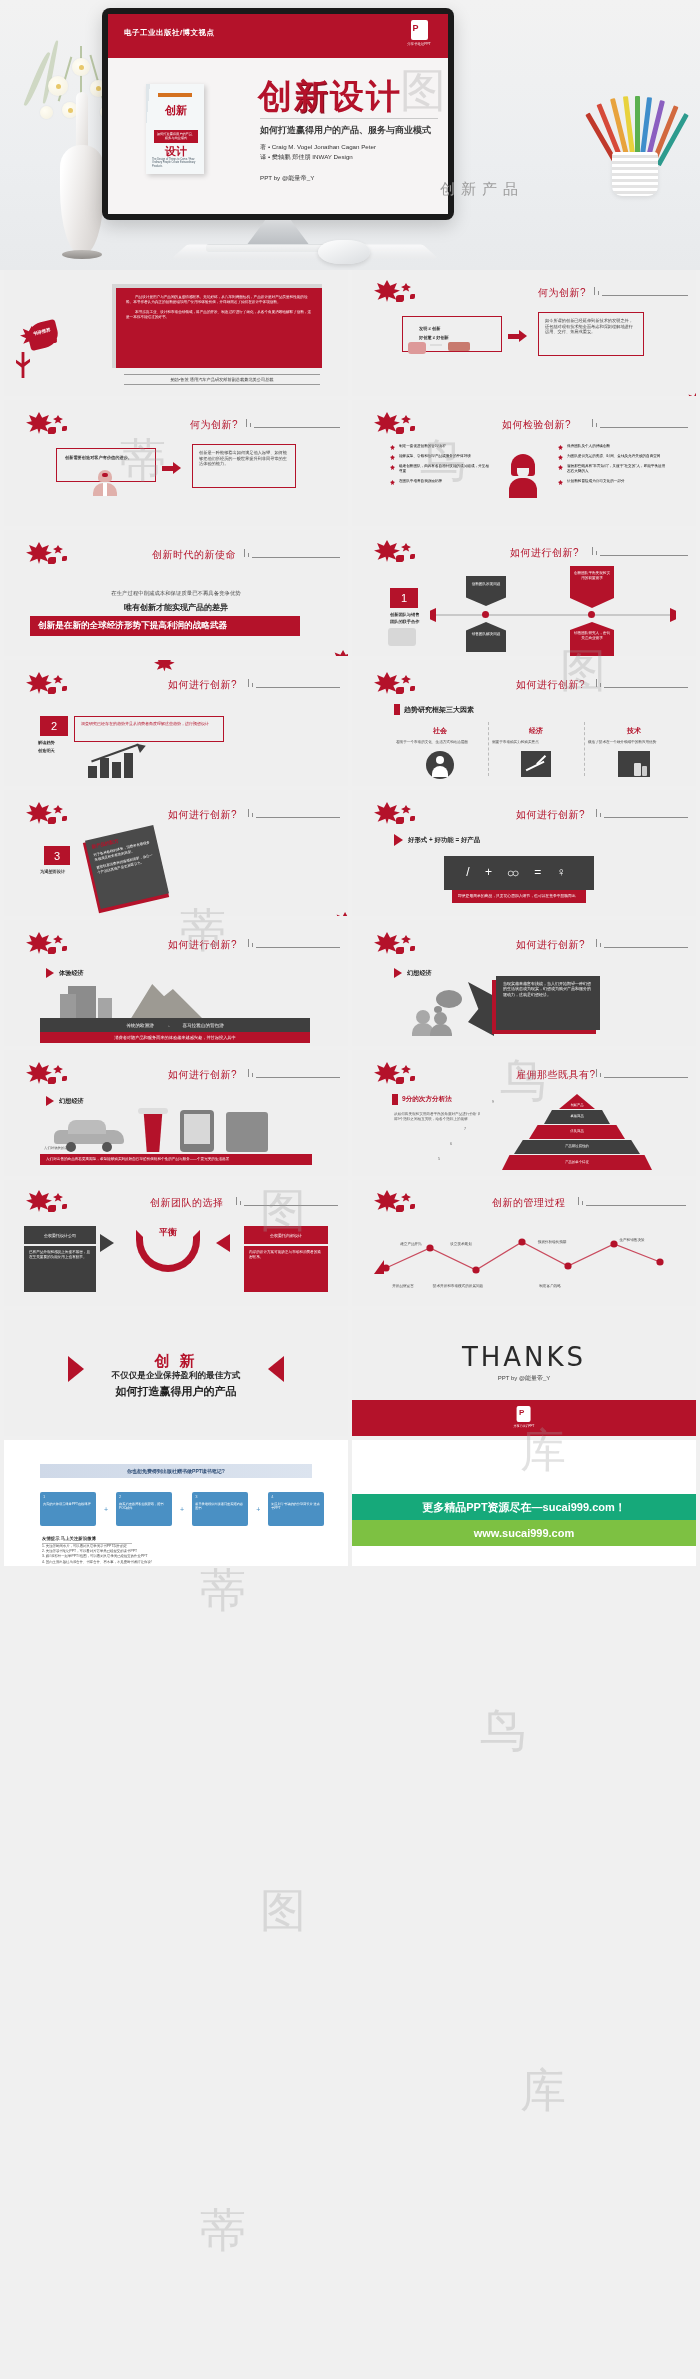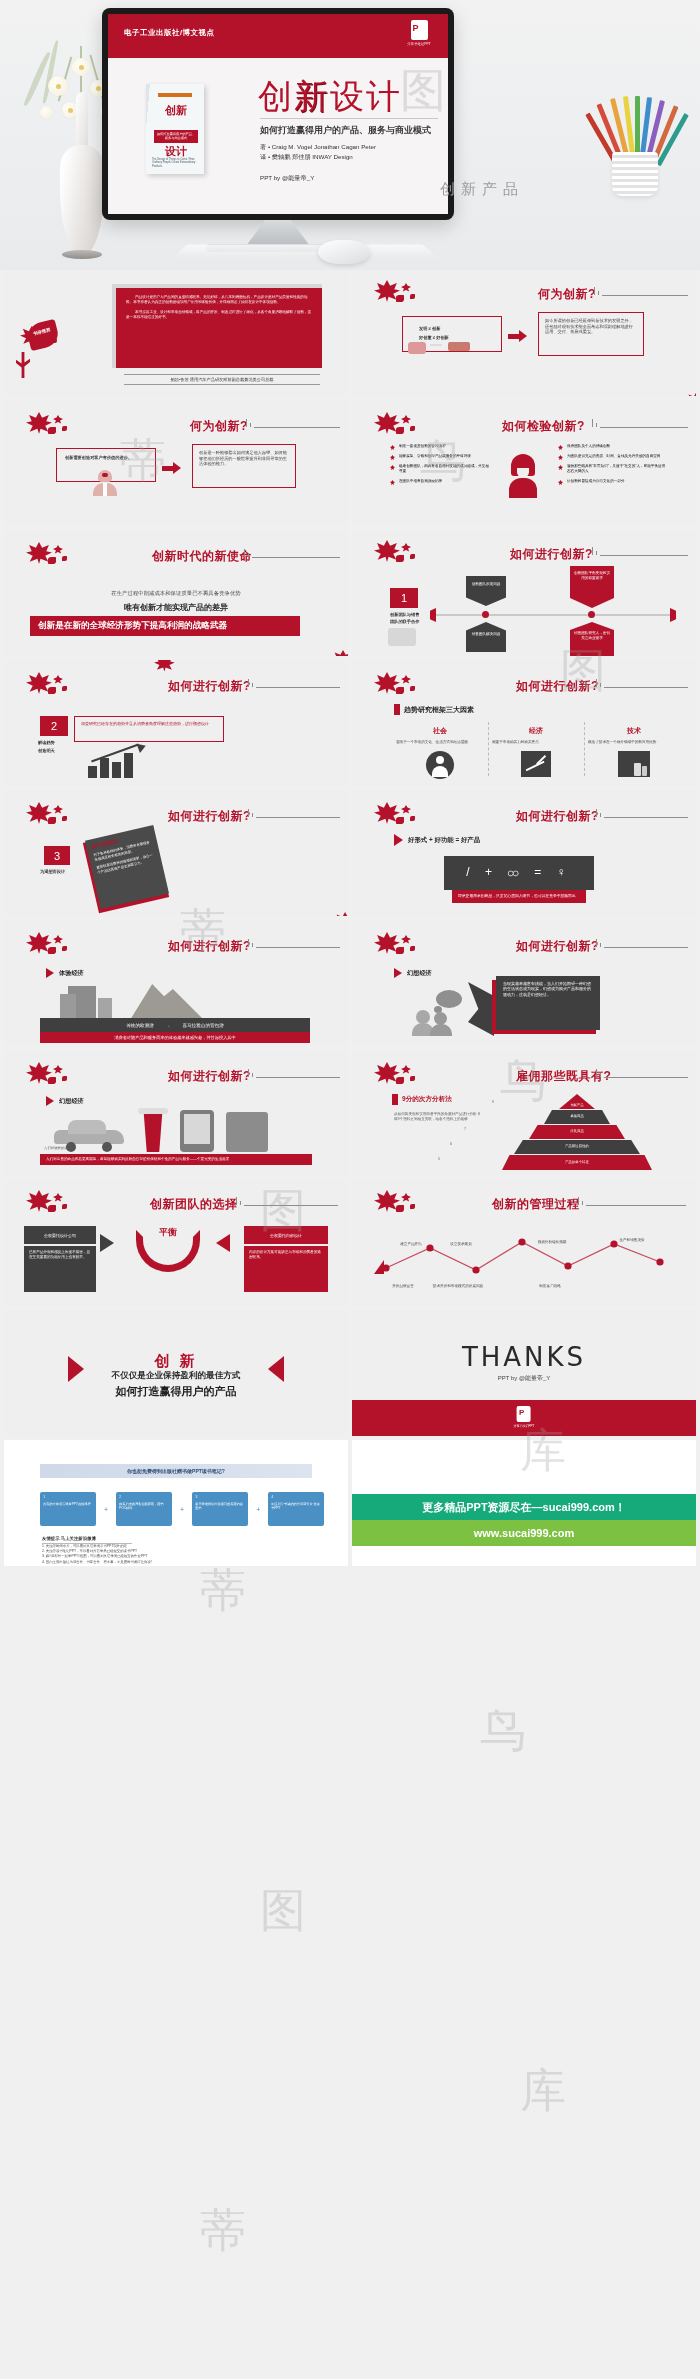--- a/index.html
+++ b/index.html
@@ -59,36 +59,36 @@
   .ts-book{ position:absolute; left:38px; top:70px; width:58px; height:90px;
      background:linear-gradient(95deg,#dfe6ea 0 6%,#f4f7f8 6%); box-shadow:2px 2px 5px rgba(0,0,0,.18);}
   .ts-book-bar{ position:absolute; left:12px; top:9px; width:34px;height:4px;background:#d4711f;}
   .ts-book-t{ position:absolute; left:8px; top:20px; width:44px; color:#b4122a; font-weight:bold;
       font-size:11px; line-height:13px; text-align:center;}
   .ts-book-sub{ position:absolute; left:8px; top:46px; width:44px; background:#b4122a; color:#fff;
       font-size:3.2px; line-height:4.4px; padding:2px; text-align:center;}
   .ts-book-t2{ position:absolute; left:8px; top:60px; width:44px; color:#b4122a; font-weight:bold;
       font-size:11px; text-align:center;}
   .ts-book-en{ position:absolute; left:6px; bottom:6px; width:48px; font-size:2.6px; color:#4a5a66; line-height:3.4px;}
-  .ts-title{ position:absolute; left:150px; top:60px; font-size:34px; font-weight:normal;
+  .ts-title{ position:absolute; left:150px; top:60px; font-size:34px; font-weight:bold;
      color:#b4122a; letter-spacing:2px; font-family:"DejaVu Sans",sans-serif;}
   .ts-title .hl{ color:#b4122a; text-shadow:1px 1px 0 #7d0c1d; }
   .ts-rule{ position:absolute; left:152px; top:104px; width:178px; height:1px; background:#c9c9c9;}
   .ts-sub{ position:absolute; left:152px; top:110px; font-size:9px; color:#3b3b3b; font-weight:bold;}
   .ts-auth{ position:absolute; left:152px; top:128px; font-size:6.2px; color:#333; line-height:10px;}
   .ts-ppt{ position:absolute; left:152px; top:160px; font-size:6.2px; color:#333;}
 
   
   .grid{ position:absolute; left:0; top:270px; width:700px; }
   .row{ display:flex; gap:4px; margin-bottom:4px; padding:0 4px;}
   .slide{ position:relative; width:344px; height:126px; background:#efefef; overflow:hidden; }
   .slide.white{ background:#fff; }
 
   
-  .s-title{ position:absolute; font-weight:bold; color:#b4122a; font-size:12px; letter-spacing:.5px;}
+  .s-title{ position:absolute; font-weight:normal; color:#b4122a; font-size:10px; letter-spacing:.5px;}
   .s-rule{ position:absolute; height:1px; background:#8d8d8d; }
   .s-tick{ position:absolute; width:1px; height:8px; background:#8d8d8d;}
   .s-tick2{ position:absolute; width:1px; height:4px; background:#8d8d8d;}
   .maple{ position:absolute; color:#b4122a; }
   .maple .m1{ position:absolute; width:26px;height:22px;background:#b4122a;
      clip-path:polygon(50% 0,62% 26%,88% 14%,78% 42%,100% 48%,74% 62%,86% 90%,56% 76%,50% 100%,44% 76%,14% 90%,26% 62%,0 48%,22% 42%,12% 14%,38% 26%);}
   .maple .m2{ position:absolute; left:27px; top:3px; width:10px;height:9px;background:#b4122a;
      clip-path:polygon(50% 0,65% 28%,100% 45%,70% 62%,82% 95%,50% 78%,18% 95%,30% 62%,0 45%,35% 28%);}
   .maple .m3{ position:absolute; left:22px; top:15px; width:8px;height:7px;background:#b4122a; border-radius:40% 10% 40% 10%;}
   .maple .m4{ position:absolute; left:36px; top:14px; width:5px;height:5px;background:#b4122a; border-radius:40% 10% 40% 10%;}

